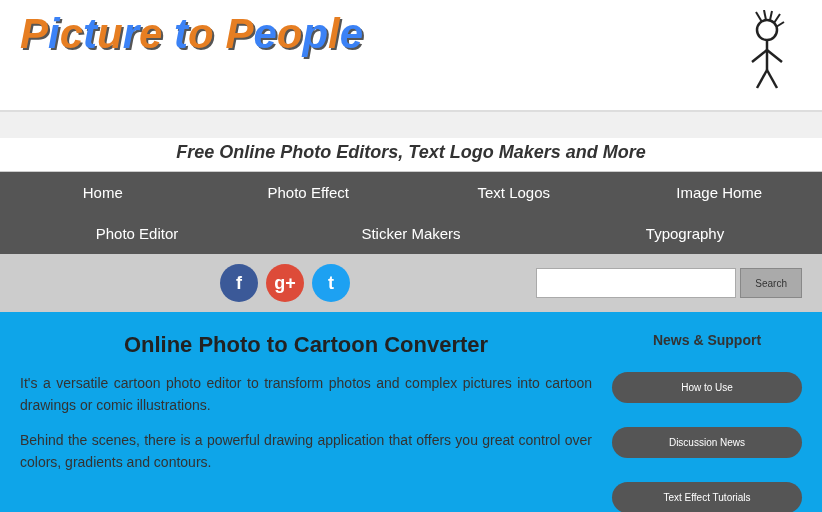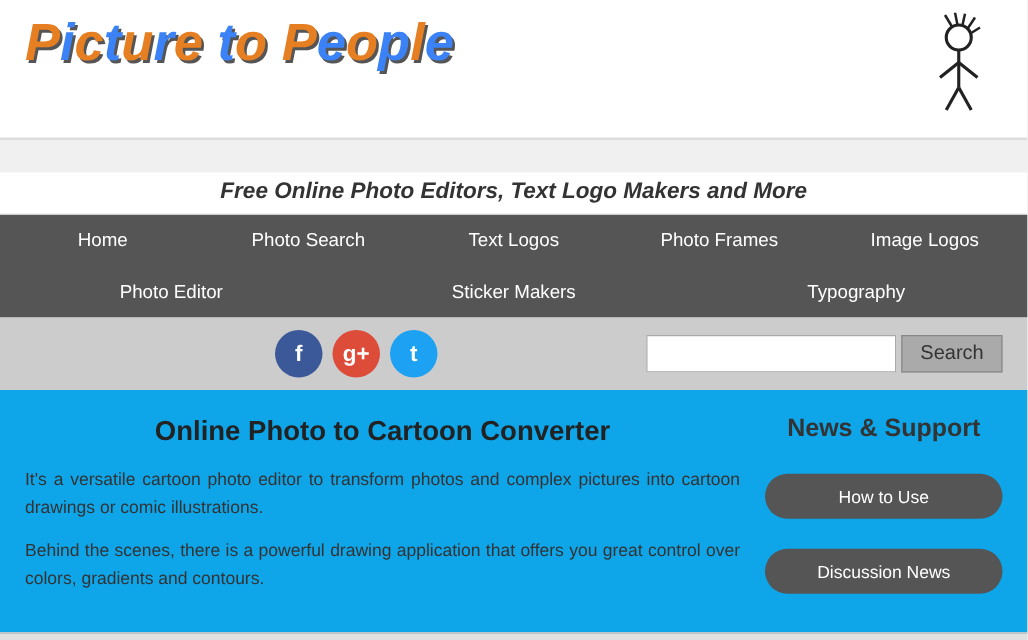--- a/index.html
+++ b/index.html
@@ -22,32 +22,32 @@
 
     
     .social-search { background: #ccc; display: flex; align-items: center; justify-content: space-between; padding: 10px 20px; }
     .social-icons { display: flex; align-items: center; gap: 8px; margin-left: 200px; }
     .social-icon { width: 38px; height: 38px; border-radius: 50%; display: flex; align-items: center; justify-content: center; color: #fff; font-weight: bold; font-size: 18px; text-decoration: none; cursor: pointer; }
     .facebook { background: #3b5998; }
     .googleplus { background: #dd4b39; }
     .twitter { background: #1da1f2; }
     .search-area { display: flex; align-items: center; gap: 4px; }
     .search-input { width: 200px; height: 30px; border: 1px solid #aaa; padding: 0 6px; font-size: 14px; }
-    .search-btn { height: 30px; padding: 0 14px; background: #aaa; border: 1px solid #888; cursor: pointer; font-size: 16px; color: #333; }
+    .search-btn { height: 30px; padding: 0 14px; background: #aaa; border: 1px solid #888; cursor: pointer; font-size: 10px; color: #333; }
 
     
     .main { display: flex; background: #0ea5e9; padding: 20px; gap: 20px; }
     .content { flex: 1; }
     .content h1 { font-size: 22px; font-weight: bold; color: #222; margin-bottom: 14px; text-align: center; }
     .content p { font-size: 14px; color: #333; line-height: 1.6; margin-bottom: 12px; text-align: justify; }
 
     
     .sidebar { width: 190px; }
-    .sidebar-title { font-size: 20px; font-weight: bold; color: #333; text-align: center; margin-bottom: 12px; }
-    .sidebar-btn { display: block; width: 100%; background: #555; color: #fff; border: none; border-radius: 20px; padding: 10px 0; margin-bottom: 8px; text-align: center; font-size: 14px; cursor: pointer; text-decoration: none; margin-top: 24px; }
+    .sidebar-title { font-size: 14px; font-weight: bold; color: #333; text-align: center; margin-bottom: 12px; }
+    .sidebar-btn { display: block; width: 100%; background: #555; color: #fff; border: none; border-radius: 20px; padding: 10px 0; margin-bottom: 8px; text-align: center; font-size: 10px; cursor: pointer; text-decoration: none; margin-top: 24px; }
 
     
     .bottom-bar { background: #e0e0e0; height: 30px; border-top: 1px solid #bbb; }
   </style>
 </head>
 <body>
 
 <div class="header">
   <div>
     <div class="logo-text">
@@ -78,30 +78,27 @@
 </div>
 
 <div class="tagline">Free Online Photo Editors, Text Logo Makers and More</div>
 
 <nav>
   <ul>
     <li>
         <a href="#">Home</a>
       </li>
     <li>
-        <a href="#">Photo Search</a>
+        <a href="#">Photo Effect</a>
       </li>
     <li>
         <a href="#">Text Logos</a>
       </li>
     <li>
-        <a href="#">Photo Frames</a>
-      </li>
-    <li>
-        <a href="#">Image Logos</a>
+        <a href="#">Image Home</a>
       </li>
   </ul>
   <ul>
     <li>
         <a href="#">Photo Editor</a>
       </li>
     <li>
         <a href="#">Sticker Makers</a>
       </li>
     <li>
@@ -126,16 +123,17 @@
   <div class="content">
     <h1>Online Photo to Cartoon Converter</h1>
     <p>It's a versatile cartoon photo editor to transform photos and complex pictures into cartoon drawings or comic illustrations.</p>
     <p>Behind the scenes, there is a powerful drawing application that offers you great control over colors, gradients and contours.</p>
   </div>
 
   <div class="sidebar">
     <div class="sidebar-title">News &amp; Support</div>
     <a class="sidebar-btn" href="#">How to Use</a>
     <a class="sidebar-btn" href="#">Discussion News</a>
+    <a class="sidebar-btn" href="#">Text Effect Tutorials</a>
   </div>
 </div>
 
 <div class="bottom-bar"></div>
 
 </body></html>

